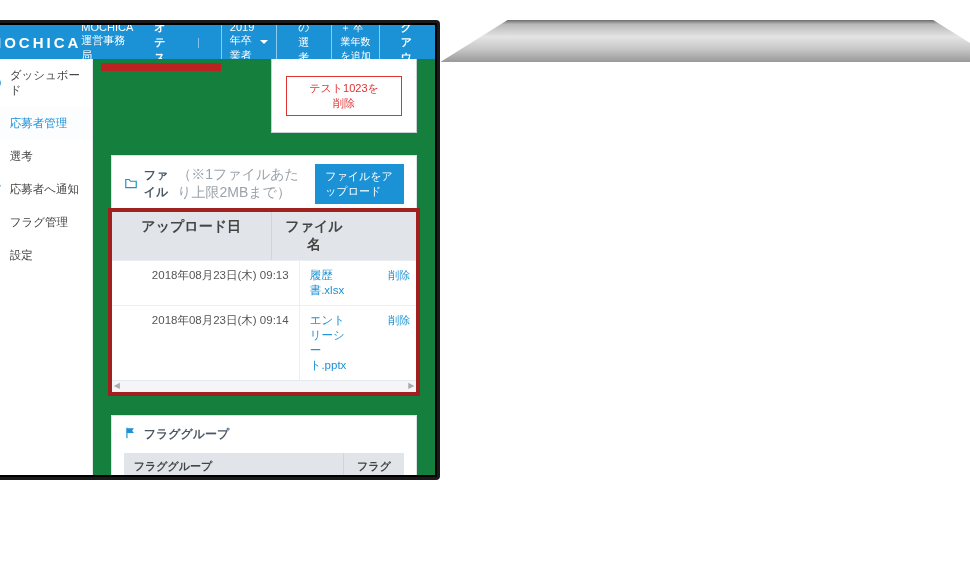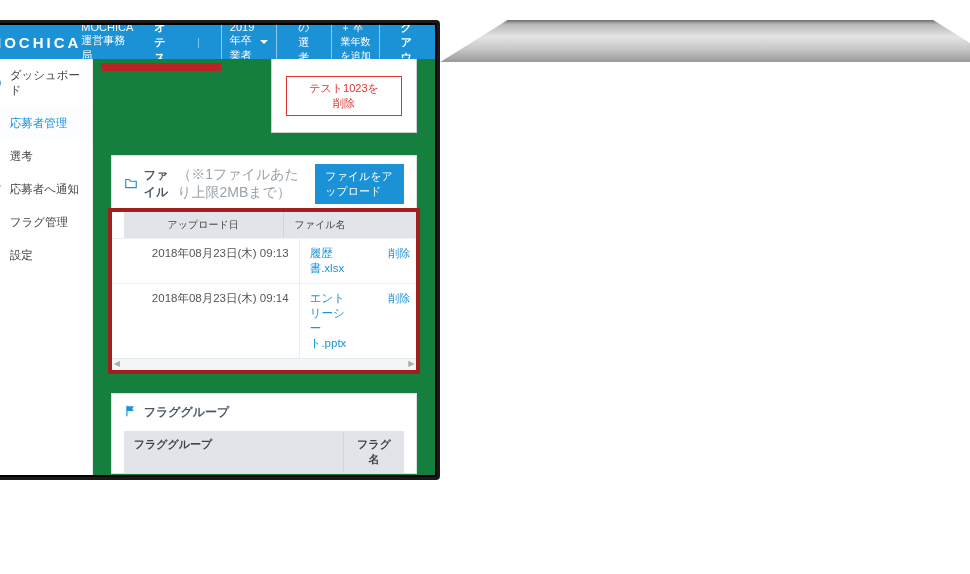--- a/index.html
+++ b/index.html
@@ -31,21 +31,21 @@
   .upper-box { border: 1px solid #c9cfd5; background: #fff; margin-top: 4px; padding: 6px 14px 16px; position: relative; }
   .del-btn { display: inline-block; margin: 0 auto; padding: 4px 22px; font-size: 11px; color: #d33; border: 1px solid #d33; background: #fff; }
   .del-wrap { text-align: center; }
 
   .section { background: #fff; border: 1px solid #dbe0e5; margin-top: 22px; }
   .section-hd { display: flex; align-items: center; gap: 6px; padding: 8px 10px 4px; font-size: 12px; color: #5a6876; }
   .folder-ico { color: #1b91d6; }
   .upload-btn { margin-left: auto; background: #1b91d6; color: #fff; font-size: 11px; padding: 5px 10px; }
 
   .file-panel { border: 4px solid #a02020; margin: -4px; }
-  .tbl-head { display: flex; background: #e1e5e9; font-size: 10px; color: #444; font-weight: 400; margin-left: 12px; }
+  .tbl-head { display: flex; background: #e1e5e9; font-size: 14px; color: #444; font-weight: 700; }
   .th-date { width: 160px; padding: 6px 10px; text-align: center; border-right: 1px solid #d1d5da; }
   .th-name { flex: 1; padding: 6px 10px; text-align: center; }
   .th-act { width: 60px; }
   .file-row { display: flex; font-size: 11.5px; border-top: 1px solid #eceff2; }
   .fd { width: 188px; padding: 7px 10px; color: #555; border-right: 1px solid #eceff2; text-align: right; }
   .fn { flex: 1; padding: 7px 10px; }
   .fn a { color: #1b91d6; text-decoration: none; }
   .fdel { width: 60px; padding: 7px 6px; text-align: right; }
   .fdel a { color: #1b91d6; font-size: 11px; text-decoration: none; margin-top: 48px; }
   .scroll-placeholder { height: 12px; background: #f3f5f7; border-top: 1px solid #e6e9ec; position: relative; }

